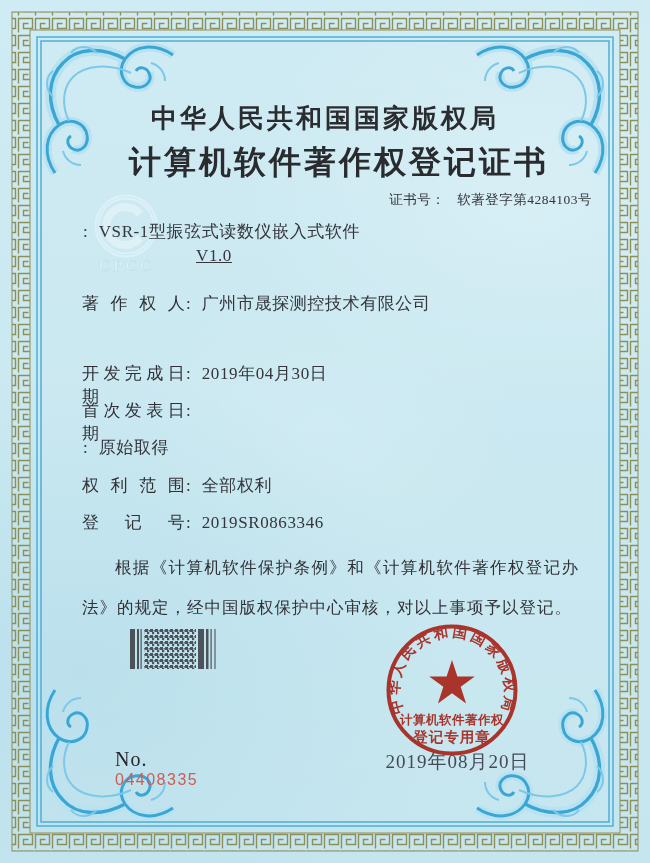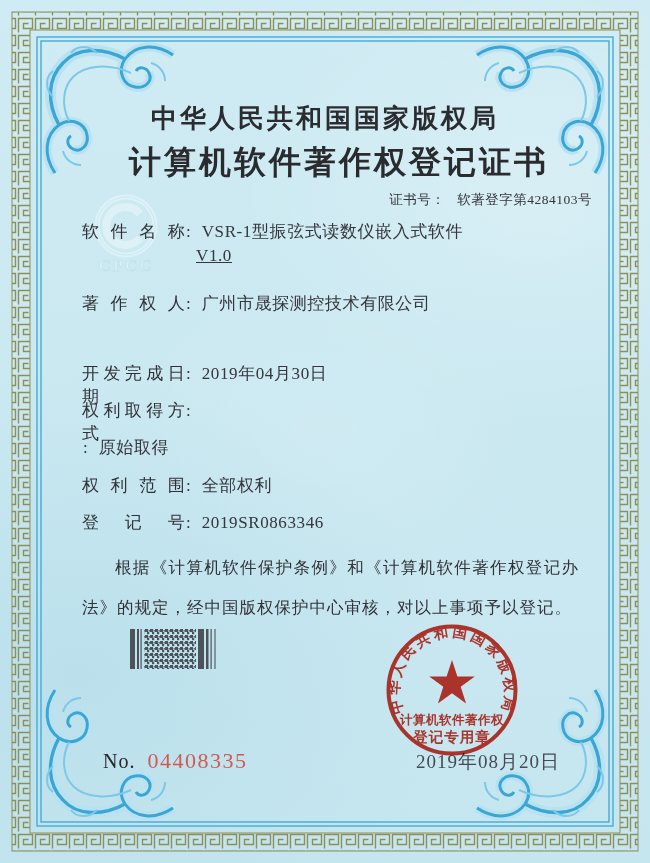--- a/index.html
+++ b/index.html
@@ -36,28 +36,28 @@
   .field .colon{margin-left:1px;}
   .field .val{margin-left:11px;letter-spacing:.6px;white-space:nowrap;}
   .val2{left:196px;z-index:3;font-size:17px;color:#35363c;letter-spacing:.6px;text-decoration:underline;}
   .statement{
     left:82px;top:549px;width:497px;z-index:3;
     font-size:16.5px;line-height:39.5px;letter-spacing:1px;
     text-align:justify;text-indent:33px;color:#313237;font-family:Liberation Mono, monospace;
   }
   .barcode{position:absolute;left:130px;top:629px;z-index:3;opacity:.82;}
   .issue-date{
-    left:355px;top:749px;width:205px;text-align:right;z-index:3;
+    left:355px;top:749px;width:205px;text-align:center;z-index:3;
     font-size:19px;color:#454a55;letter-spacing:1px;
   }
-  .serial{left:103px;top:748px;z-index:3;display:flex;align-items:baseline;}
+  .serial{left:103px;top:748px;z-index:3;display:flex;align-items:baseline;flex-direction:column;}
   .serial .no-lbl{font-size:20px;color:#26262b;letter-spacing:1px;}
   .serial .no-val{
-    margin-left:12px;font-family:Liberation Serif, serif;
-    font-size:22px;color:#d25a50;letter-spacing:1.5px;
+    margin-left:12px;font-family:Liberation Sans, sans-serif;
+    font-size:16px;color:#d25a50;letter-spacing:1.5px;
   }
   .seal{position:absolute;left:382px;top:620px;z-index:4;mix-blend-mode:multiply;opacity:.92;}
 </style>
 </head>
 <body>
 
 <div class="page">
 
   <svg class="watermark" width="84" height="88" viewBox="0 0 84 88">
     <circle cx="42" cy="36" r="29" fill="none" stroke="#f0fafd" stroke-width="5" opacity="0.75"></circle>
@@ -99,40 +99,39 @@
     <use href="#corner" transform="translate(617,830) scale(-1,-1)"></use>
   </svg>
 
   <div class="abs authority">中华人民共和国国家版权局</div>
   <div class="abs cert-title">计算机软件著作权登记证书</div>
   <div class="abs certno">
     <span>证书号：</span><span class="gap"></span><span>软著登字第4284103号</span>
   </div>
 
   <div class="abs field" style="top:220px">
-    <span class="lbl">软件名称</span>
       <span class="colon">:</span>
     <span class="val">VSR-1型振弦式读数仪嵌入式软件</span>
   </div>
   <div class="abs val2" style="top:246px">V1.0</div>
 
   <div class="abs field" style="top:292px">
     <span class="lbl">著作权人</span>
       <span class="colon">:</span>
     <span class="val">广州市晟探测控技术有限公司</span>
   </div>
 
   <div class="abs field" style="top:362px">
     <span class="lbl">开发完成日期</span>
       <span class="colon">:</span>
     <span class="val">2019年04月30日</span>
   </div>
 
   <div class="abs field" style="top:399px">
-    <span class="lbl">权利取得方式</span>
+    <span class="lbl">首次发表日期</span>
       <span class="colon">:</span>
   </div>
 
   <div class="abs field" style="top:436px">
       <span class="colon">:</span>
     <span class="val">原始取得</span>
   </div>
 
   <div class="abs field" style="top:474px">
     <span class="lbl">权利范围</span>

